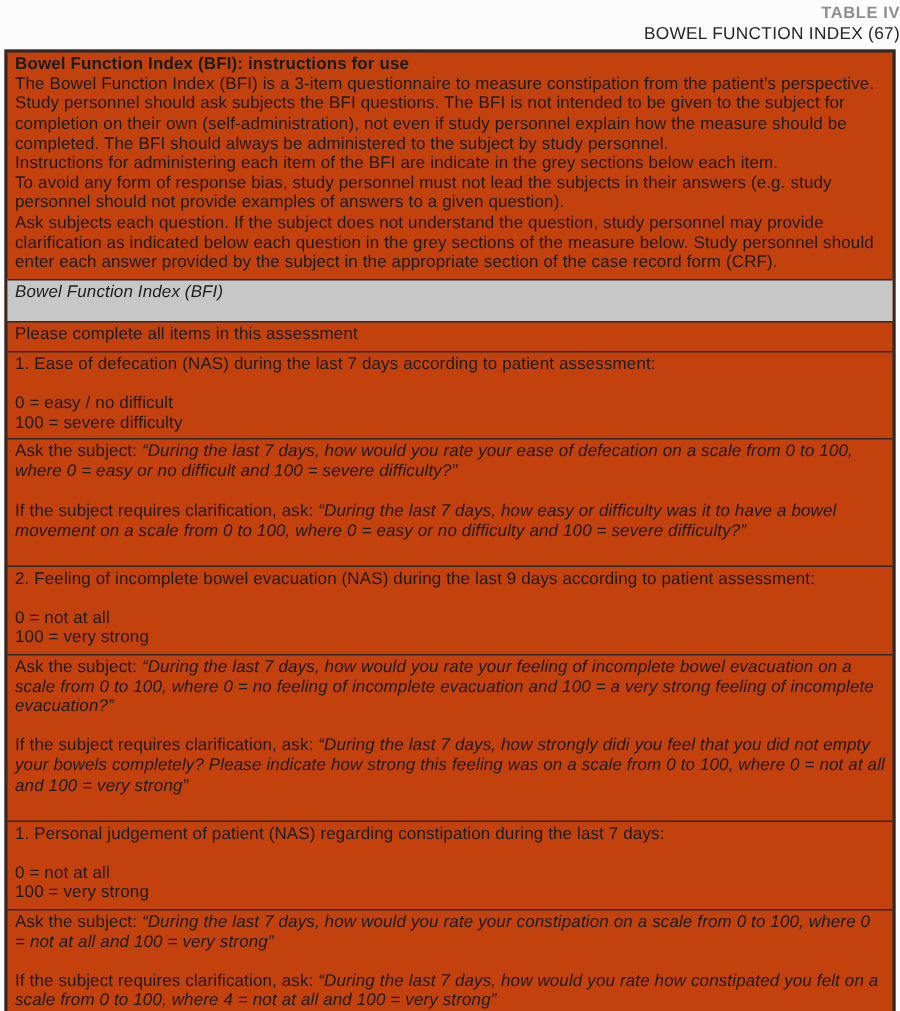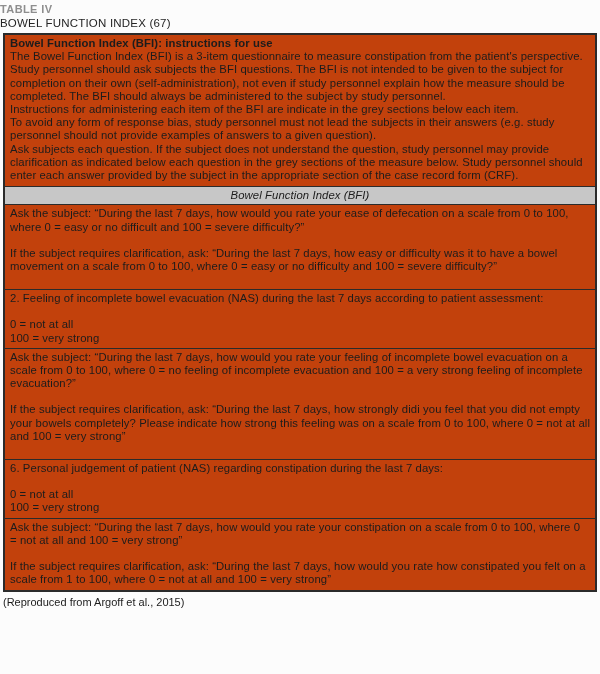--- a/index.html
+++ b/index.html
@@ -5,21 +5,21 @@
   html, body { margin: 0; padding: 0; }
   body {
     width: 600px; height: 674px; overflow: hidden;
     background: #fcfcfc;
     font-family: "Liberation Sans", "DejaVu Sans", sans-serif;
     color: #1c1c1c;
     -webkit-font-smoothing: antialiased;
   }
   .page { width: 600px; height: 674px; position: relative; }
 
-  .caption { text-align: left; padding-top: 3px; line-height: 13.5px; }
+  .caption { text-align: right; padding-top: 3px; line-height: 13.5px; }
   .caption .table-number {
     font-size: 11px; font-weight: bold;
     color: var(--title-grey, #8e8e8e); letter-spacing: 0.4px;
   }
   .caption .table-title {
     font-size: 11.5px; color: #242424; letter-spacing: 0.2px;
   }
 
   .bfi-table {
     margin: 3px 3px 0 3px;
@@ -30,25 +30,25 @@
     padding: 2px 5px 3px 5px;
     font-size: 11.3px; line-height: 13.2px;
     border-top: 1.5px solid var(--border, #2b2b2b);
     letter-spacing: 0.1px;
   }
   .cell:first-child { border-top: none; }
   .cell.instructions { padding-bottom: 4px; }
   .bold-heading { font-weight: bold; }
   .grey-row {
     background: var(--grey-header-bg, #c7c7c7);
-    text-align: center; font-style: italic; font-size: 11.3px;
-    padding-top: 2px; padding-bottom: 2px;
+    font-style: italic; font-size: 11.3px;
+    padding-top: 2px; padding-bottom: 12px;
   }
   .blank-line { height: 13px; }
-  .quote { }
+  .quote { font-style: italic; }
   b { font-weight: normal; }
   .footer-note {
     font-size: 11px; line-height: 13px;
     padding: 4px 2px 0 3px; color: #1c1c1c;
   }
 </style>
 </head>
 <body>
 
 <div class="page">
@@ -63,68 +63,75 @@
     <div class="cell instructions">
       <div class="bold-heading">Bowel Function Index (BFI): instructions for use</div>
       <div>The Bowel Function Index (BFI) is a 3-item questionnaire to measure constipation from the patient's perspective. Study personnel should ask subjects the BFI questions. The BFI is not intended to be given to the subject for completion on their own (self-administration), not even if study personnel explain how the measure should be completed. The BFI should always be administered to the subject by study personnel.</div>
       <div>Instructions for administering each item of the BFI are indicate in the grey sections below each item.</div>
       <div>To avoid any form of response bias, study personnel must not lead the subjects in their answers (e.g. study personnel should not provide examples of answers to a given question).</div>
       <div>Ask subjects each question. If the subject does not understand the question, study personnel may provide clarification as indicated below each question in the grey sections of the measure below. Study personnel should enter each answer provided by the subject in the appropriate section of the case record form (CRF).</div>
     </div>
 
     <div class="cell grey-row">Bowel Function Index (BFI)</div>
 
+    <div class="cell">Please complete all items in this assessment</div>
 
+    <div class="cell">
+      <div>1. Ease of defecation (NAS) during the last 7 days according to patient assessment:</div>
+      <div class="blank-line"></div>
+      <div>0 = easy / no difficult</div>
+      <div>100 = severe difficulty</div>
+    </div>
     <div class="cell">
       <div>
         <b>Ask the subject:</b>
         <span class="quote">“During the last 7 days, how would you rate your ease of defecation on a scale from 0 to 100, where 0 = easy or no difficult and 100 = severe difficulty?”</span>
       </div>
       <div class="blank-line"></div>
       <div>
         <b>If the subject requires clarification, ask:</b>
         <span class="quote">“During the last 7 days, how easy or difficulty was it to have a bowel movement on a scale from 0 to 100, where 0 = easy or no difficulty and 100 = severe difficulty?”</span>
       </div>
       <div class="blank-line"></div>
     </div>
 
     <div class="cell">
-      <div>2. Feeling of incomplete bowel evacuation (NAS) during the last 7 days according to patient assessment:</div>
+      <div>2. Feeling of incomplete bowel evacuation (NAS) during the last 9 days according to patient assessment:</div>
       <div class="blank-line"></div>
       <div>0 = not at all</div>
       <div>100 = very strong</div>
     </div>
     <div class="cell">
       <div>
         <b>Ask the subject:</b>
         <span class="quote">“During the last 7 days, how would you rate your feeling of incomplete bowel evacuation on a scale from 0 to 100, where 0 = no feeling of incomplete evacuation and 100 = a very strong feeling of incomplete evacuation?”</span>
       </div>
       <div class="blank-line"></div>
       <div>
         <b>If the subject requires clarification, ask:</b>
         <span class="quote">“During the last 7 days, how strongly didi you feel that you did not empty your bowels completely? Please indicate how strong this feeling was on a scale from 0 to 100, where 0 = not at all and 100 = very strong”</span>
       </div>
       <div class="blank-line"></div>
     </div>
 
     <div class="cell">
-      <div>6. Personal judgement of patient (NAS) regarding constipation during the last 7 days:</div>
+      <div>1. Personal judgement of patient (NAS) regarding constipation during the last 7 days:</div>
       <div class="blank-line"></div>
       <div>0 = not at all</div>
       <div>100 = very strong</div>
     </div>
     <div class="cell">
       <div>
         <b>Ask the subject:</b>
         <span class="quote">“During the last 7 days, how would you rate your constipation on a scale from 0 to 100, where 0 = not at all and 100 = very strong”</span>
       </div>
       <div class="blank-line"></div>
       <div>
         <b>If the subject requires clarification, ask:</b>
-        <span class="quote">“During the last 7 days, how would you rate how constipated you felt on a scale from 1 to 100, where 0 = not at all and 100 = very strong”</span>
+        <span class="quote">“During the last 7 days, how would you rate how constipated you felt on a scale from 0 to 100, where 4 = not at all and 100 = very strong”</span>
       </div>
     </div>
 
   </div>
 
   <div class="footer-note">(Reproduced from Argoff et al., 2015)</div>
 
 </div>
 
 </body></html>

